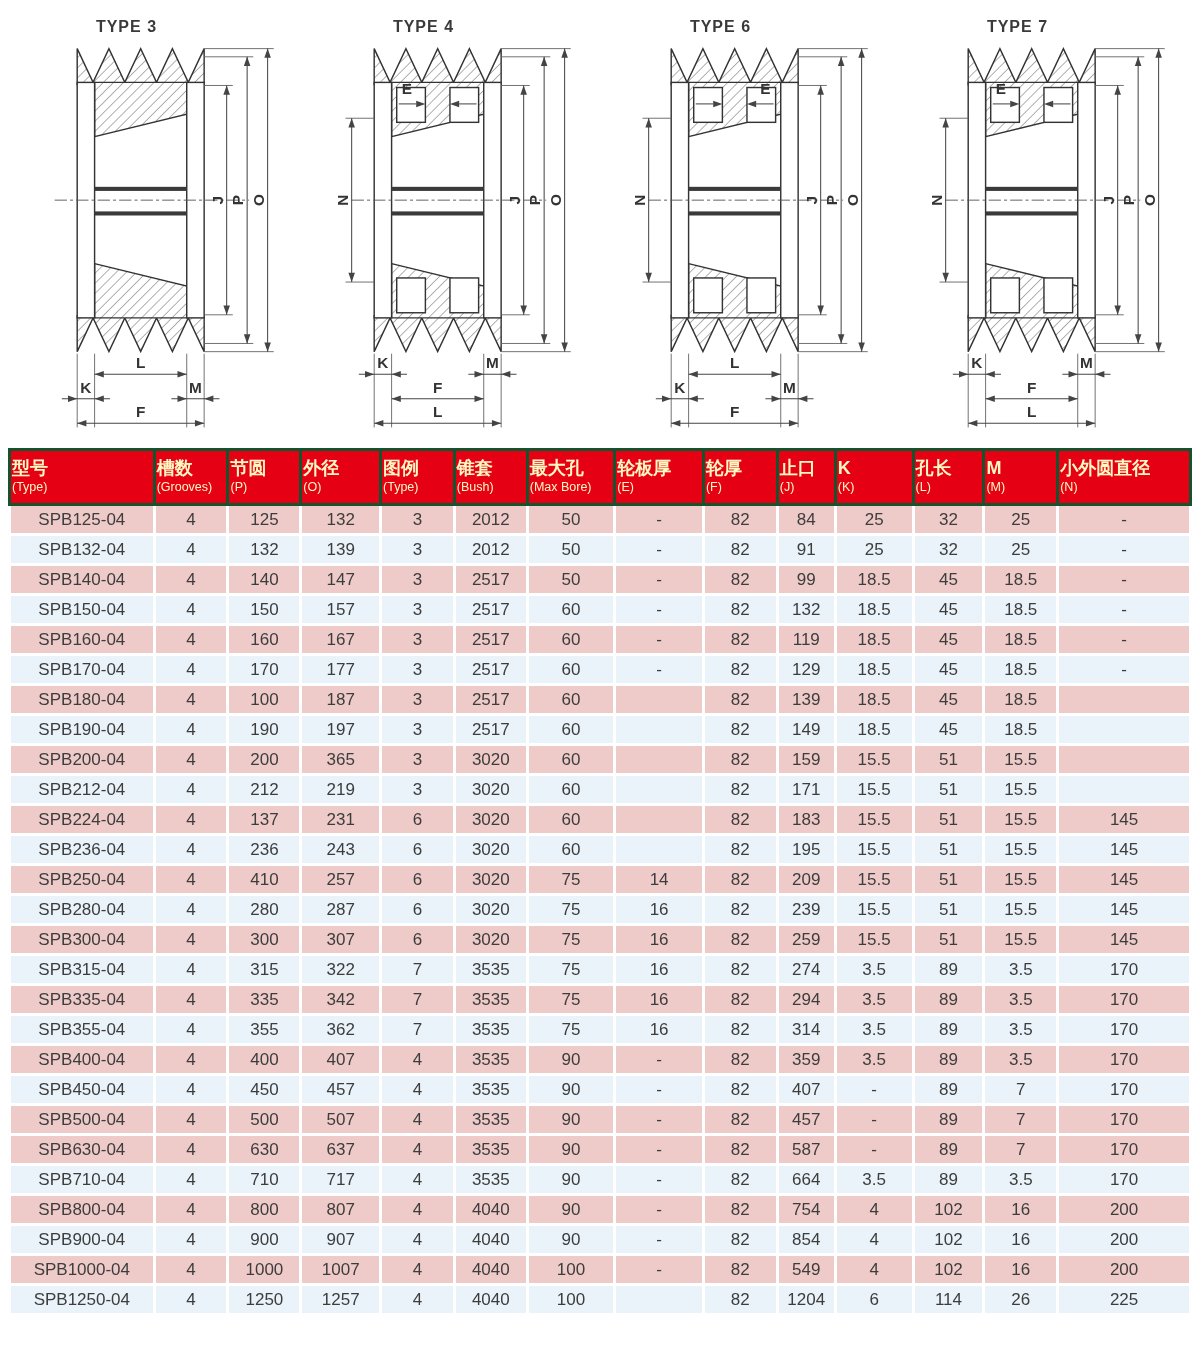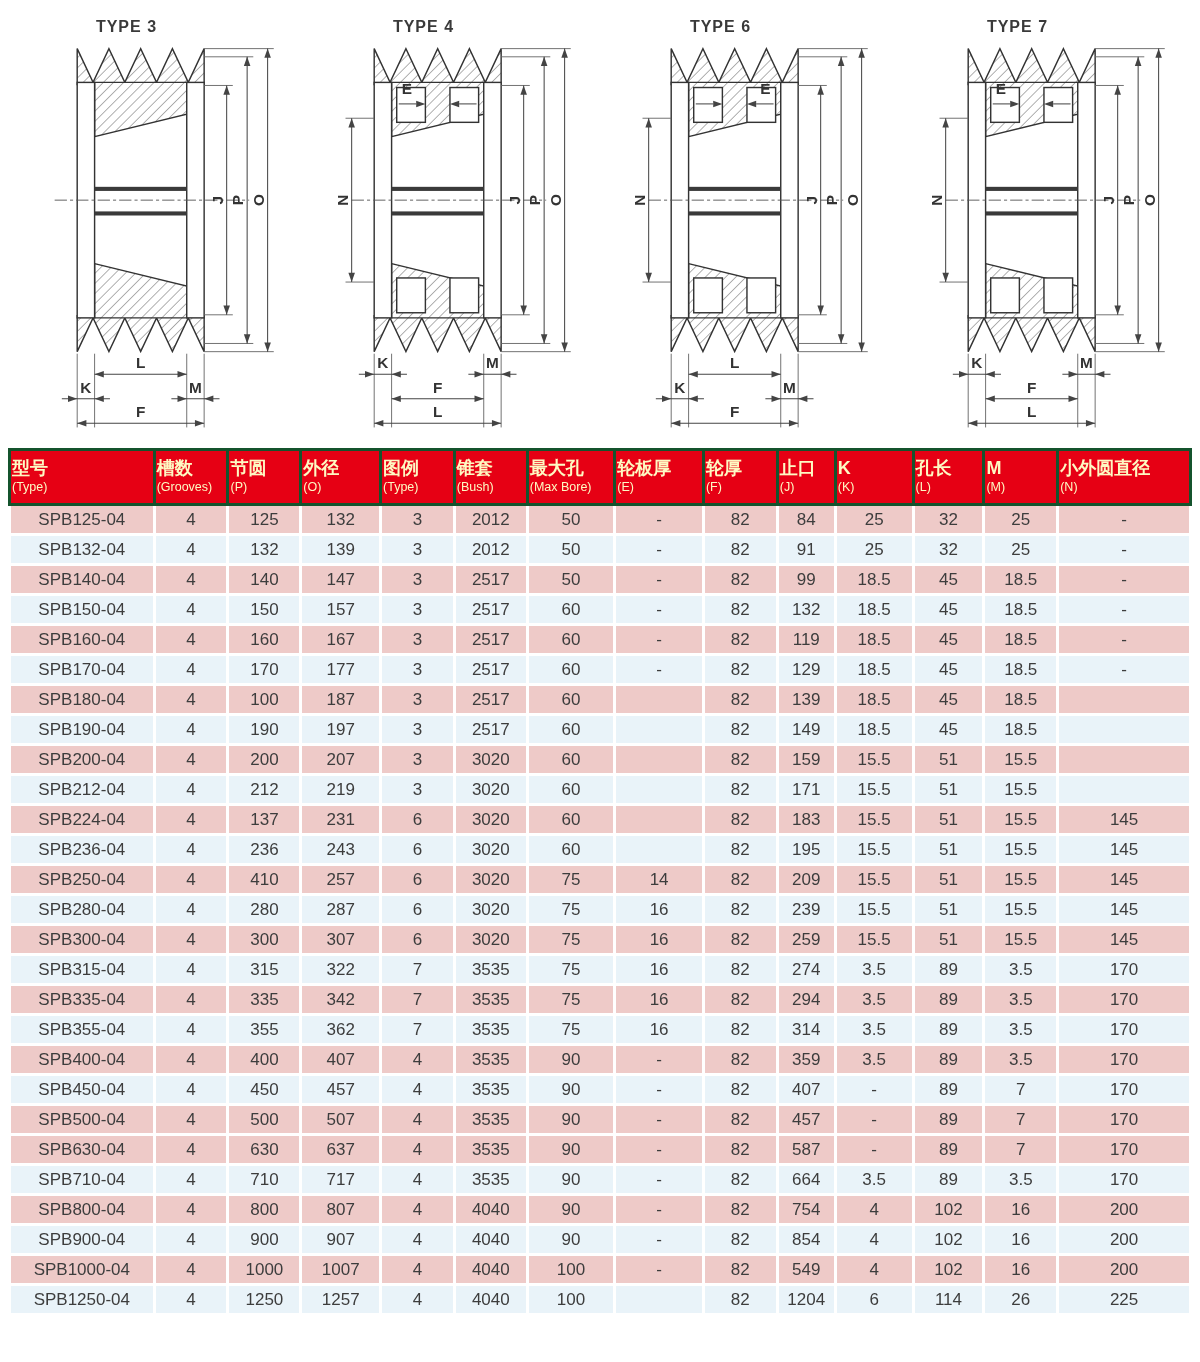--- a/index.html
+++ b/index.html
@@ -521,21 +521,21 @@
         <td>149</td>
         <td>18.5</td>
         <td>45</td>
         <td>18.5</td>
         <td></td>
       </tr>
       <tr class="pink">
         <td>SPB200-04</td>
         <td>4</td>
         <td>200</td>
-        <td>207</td>
+        <td>365</td>
         <td>3</td>
         <td>3020</td>
         <td>60</td>
         <td></td>
         <td>82</td>
         <td>159</td>
         <td>15.5</td>
         <td>51</td>
         <td>15.5</td>
         <td></td>

